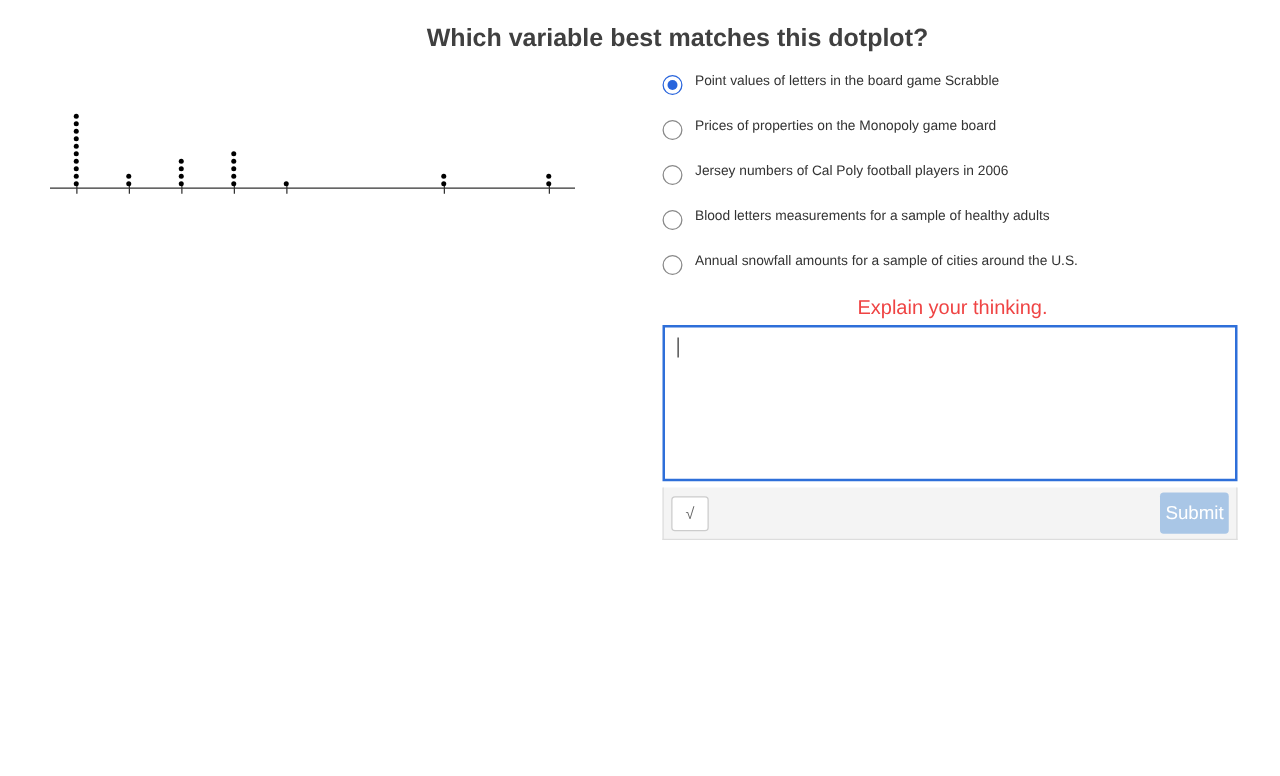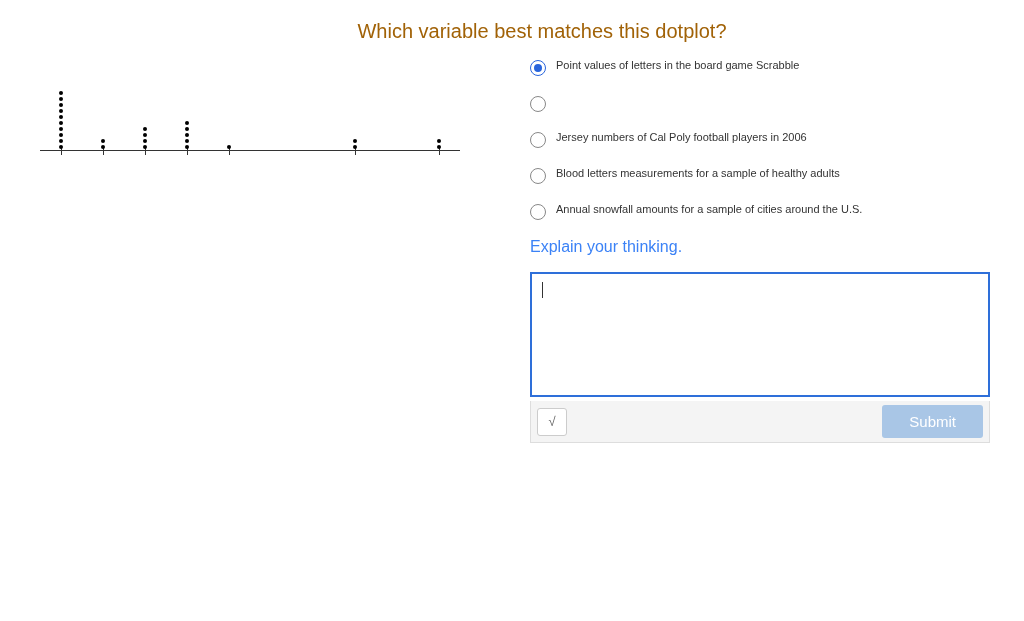--- a/index.html
+++ b/index.html
@@ -16,22 +16,22 @@
       overflow: hidden;
     }
     .container {
       display: flex;
       flex-direction: column;
       padding: 20px 30px 20px 30px;
     }
     .question-title {
       text-align: center;
       font-size: 20px;
-      font-weight: normal;
-      color: #a16207;
+      font-weight: bold;
+      color: #404040;
       margin-bottom: 15px;
       padding-left: 60px;
     }
     .content {
       display: flex;
       align-items: flex-start;
     }
     .left-col {
       flex: 0 0 480px;
       padding-top: 5px;
@@ -105,23 +105,24 @@
       background: #2864dc;
     }
     .option-label {
       font-size: 11px;
       line-height: 1.35;
       color: #333;
       max-width: 440px;
     }
     .explain-label {
       font-size: 16px;
-      color: #3b82f6;
+      color: #ef4444;
       margin-top: 8px;
-      margin-bottom: 16px;
+      margin-bottom: 4px;
+      text-align: center;
     }
     .explain-box {
       width: 460px;
       height: 125px;
       border: 2px solid #2e6fd9;
       padding: 8px 10px;
       font-size: 15px;
       font-family: inherit;
       resize: none;
       outline: none;
@@ -148,21 +149,21 @@
       align-items: center;
       justify-content: center;
       font-size: 13px;
       color: #666;
       cursor: pointer;
     }
     .submit-btn {
       background: #a9c6e6;
       color: #fff;
       border: none;
-      padding: 8px 27px;
+      padding: 8px 4px;
       font-size: 15px;
       border-radius: 3px;
       cursor: pointer;
     }
     .cursor-bar {
       display: inline-block;
       width: 1px;
       height: 16px;
       background: #333;
       vertical-align: middle;
@@ -215,20 +216,21 @@
       </div>
     </div>
     <div class="right-col">
       <div>
           <div class="option-row">
             <div class="radio selected"></div>
             <div class="option-label">Point values of letters in the board game Scrabble</div>
           </div>
           <div class="option-row">
             <div class="radio"></div>
+            <div class="option-label">Prices of properties on the Monopoly game board</div>
           </div>
           <div class="option-row">
             <div class="radio"></div>
             <div class="option-label">Jersey numbers of Cal Poly football players in 2006</div>
           </div>
           <div class="option-row">
             <div class="radio"></div>
             <div class="option-label">Blood letters measurements for a sample of healthy adults</div>
           </div>
           <div class="option-row">

